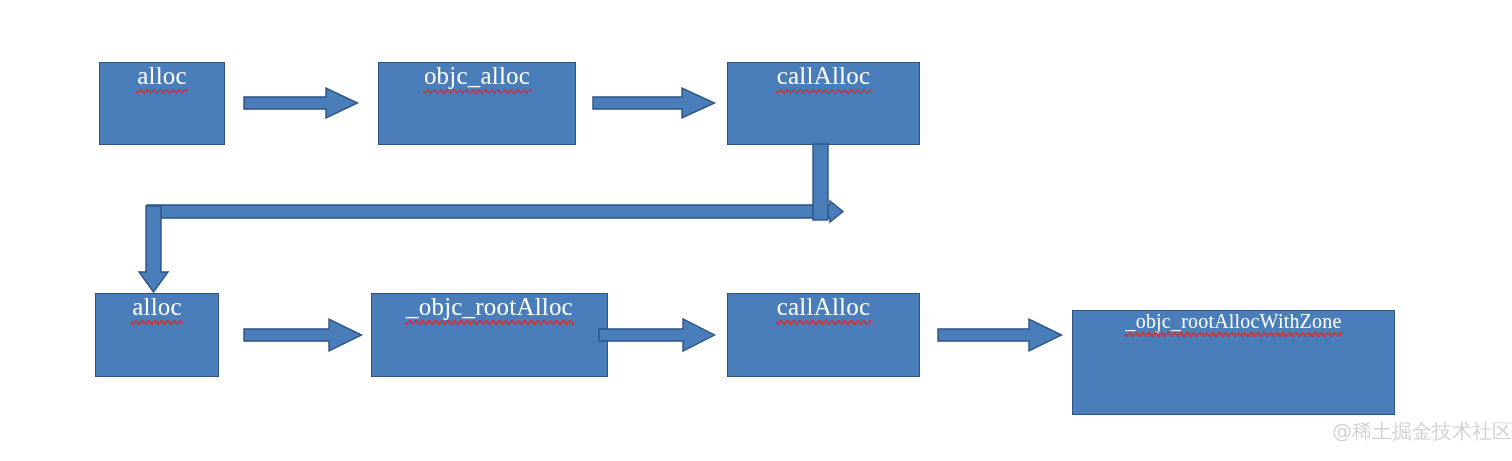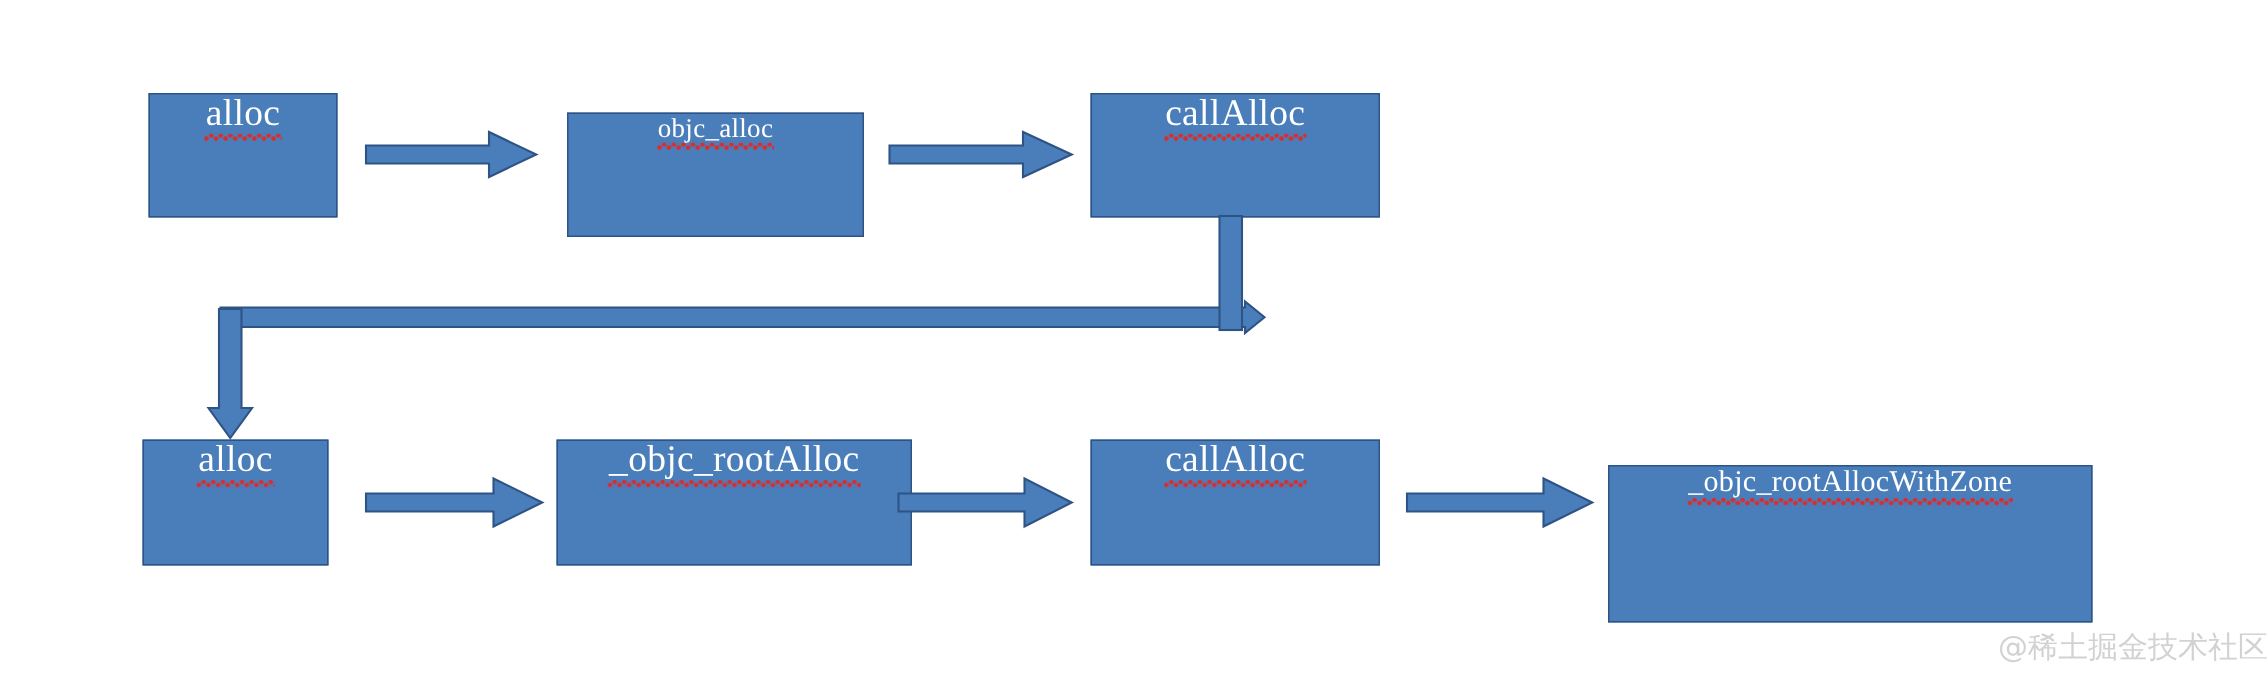--- a/index.html
+++ b/index.html
@@ -75,21 +75,21 @@
 </style>
 </head>
 <body>
 
 <div id="canvas">
 
   <div class="node" style="left:99px; top:62px; width:126px; height:83px; font-size:25px;">
     <span class="label">alloc</span>
   </div>
 
-  <div class="node" style="left:378px; top:62px; width:198px; height:83px; font-size:18px;margin-top:13px;">
+  <div class="node" style="left:378px; top:62px; width:198px; height:83px; font-size:25px;">
     <span class="label">objc_alloc</span>
   </div>
 
   <div class="node" style="left:727px; top:62px; width:193px; height:83px; font-size:25px;">
     <span class="label">callAlloc</span>
   </div>
 
   <div class="blockarrow" style="left:243px; top:87px;">
     <svg width="116" height="32" viewBox="0 0 116 32">
       <path class="arrow-fill" d="M1 10 L83 10 L83 1 L114.5 16 L83 31 L83 22 L1 22 Z"></path>

